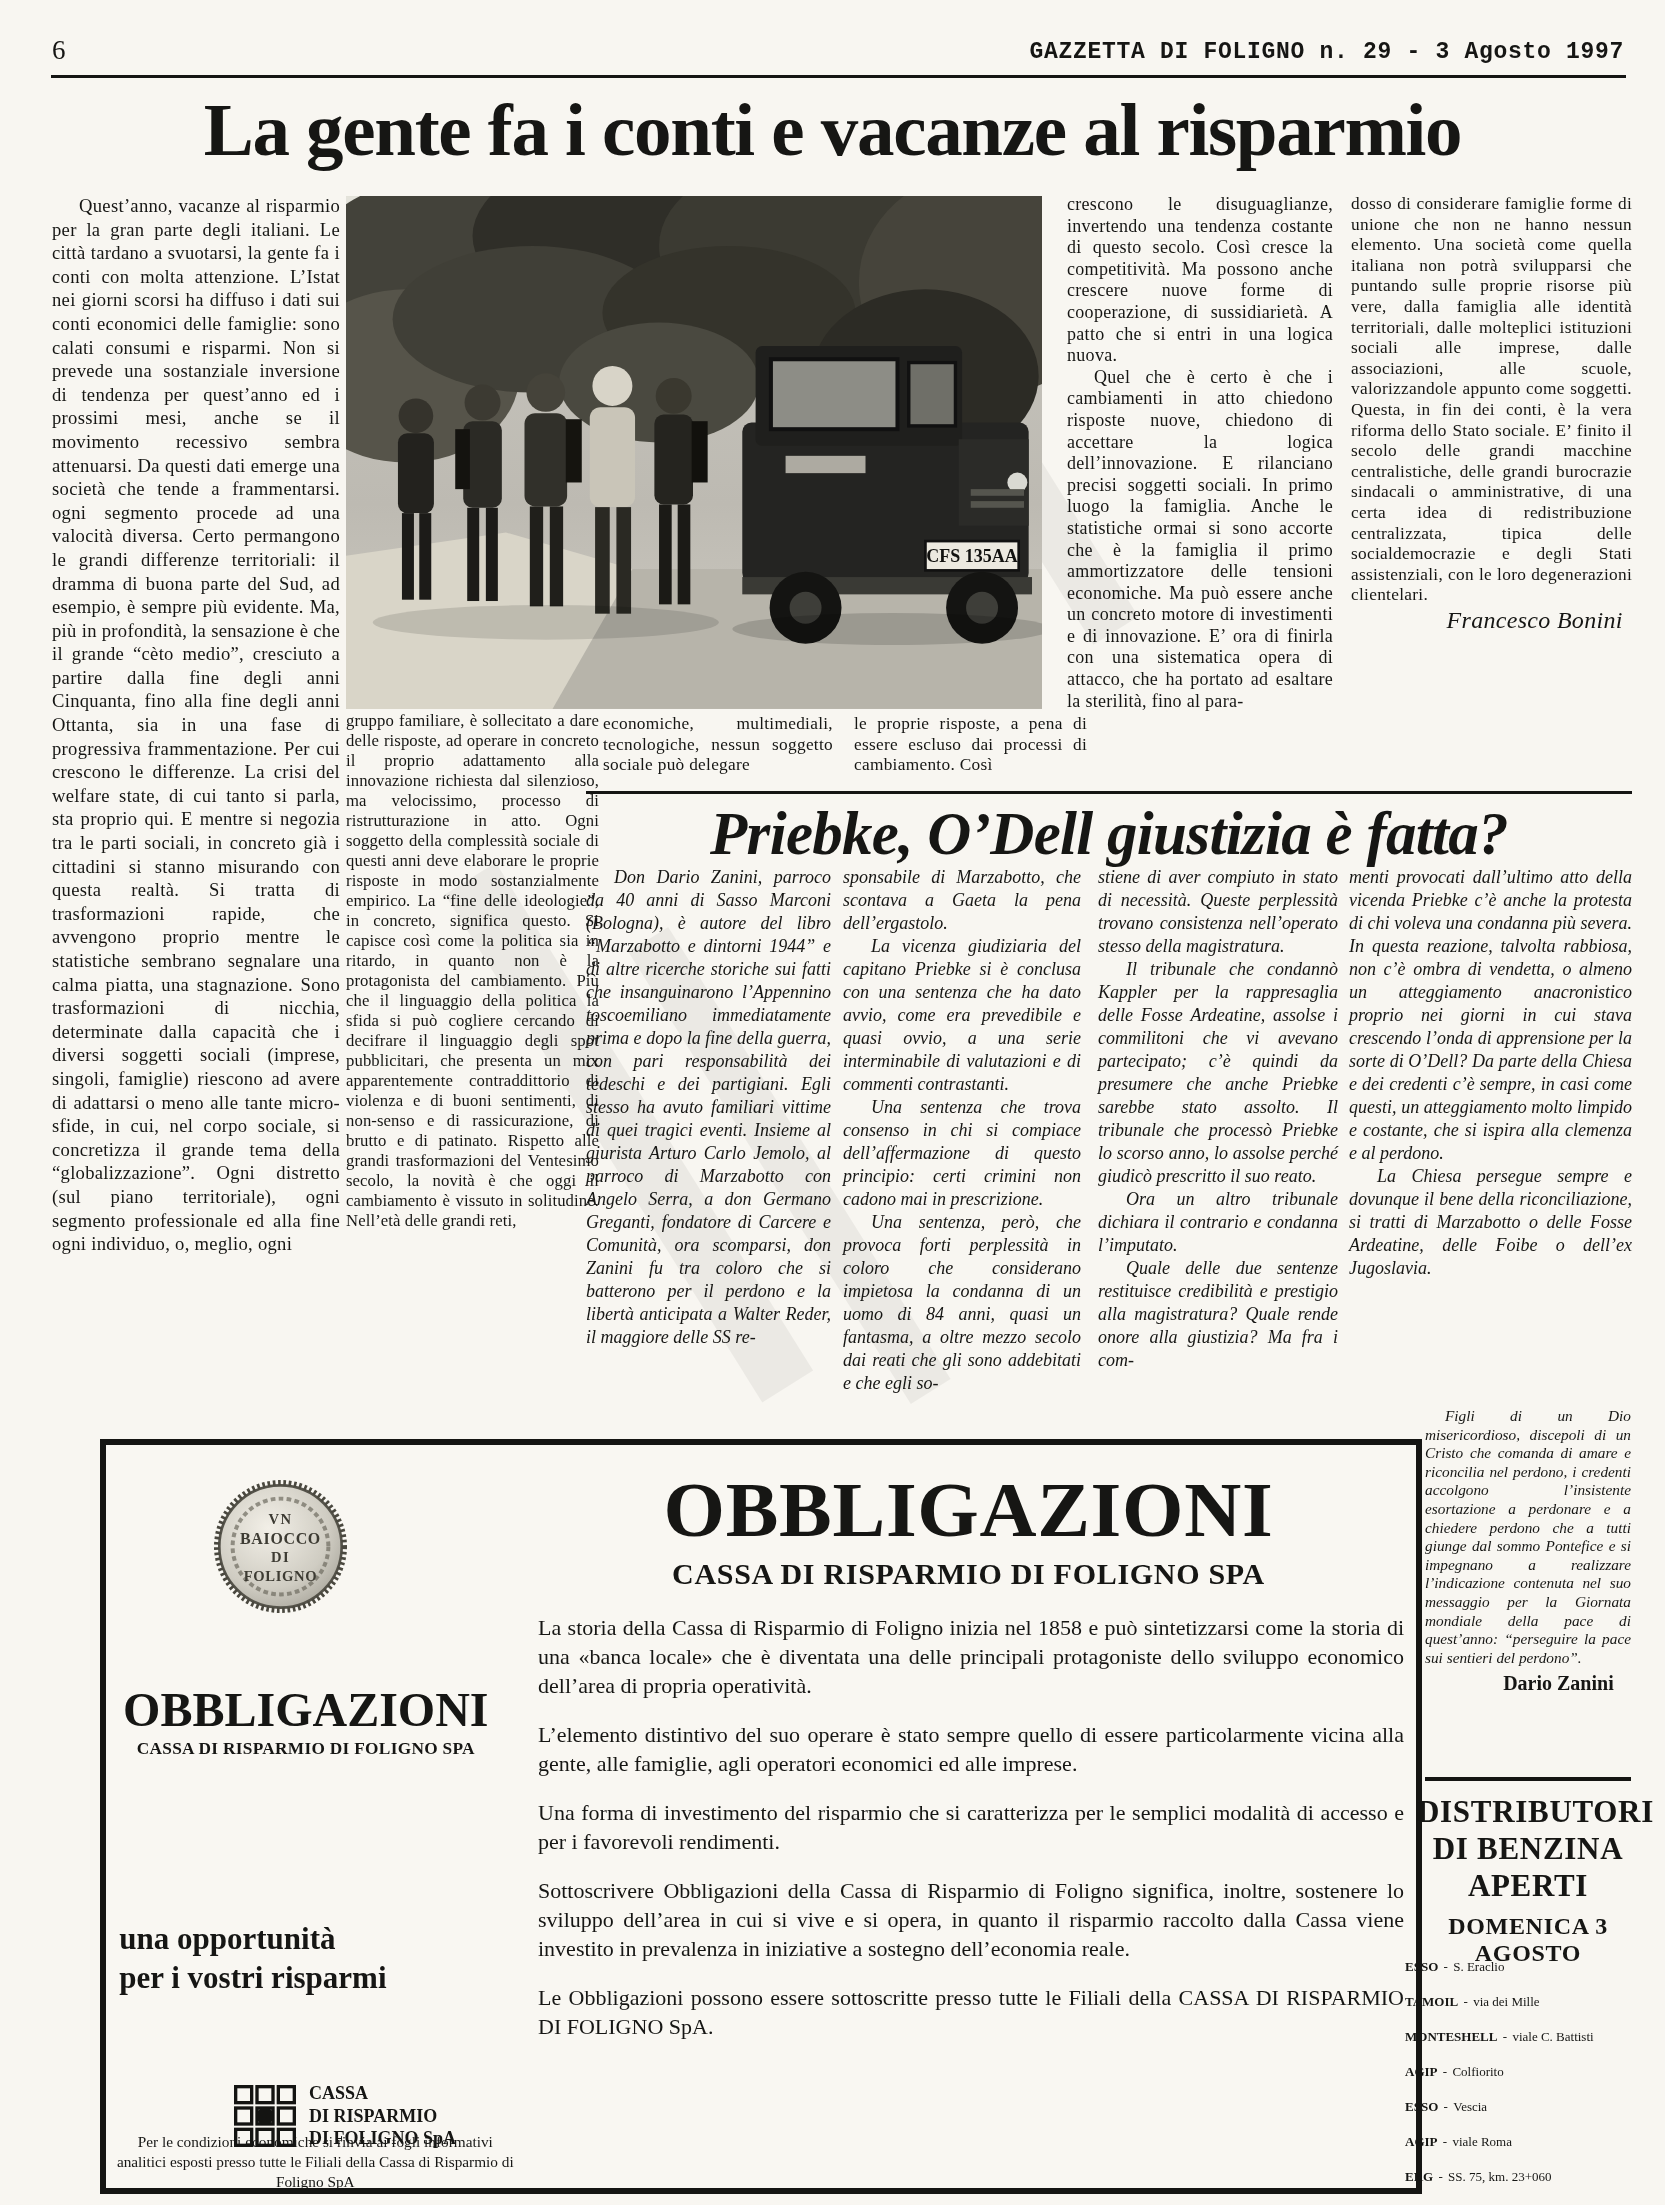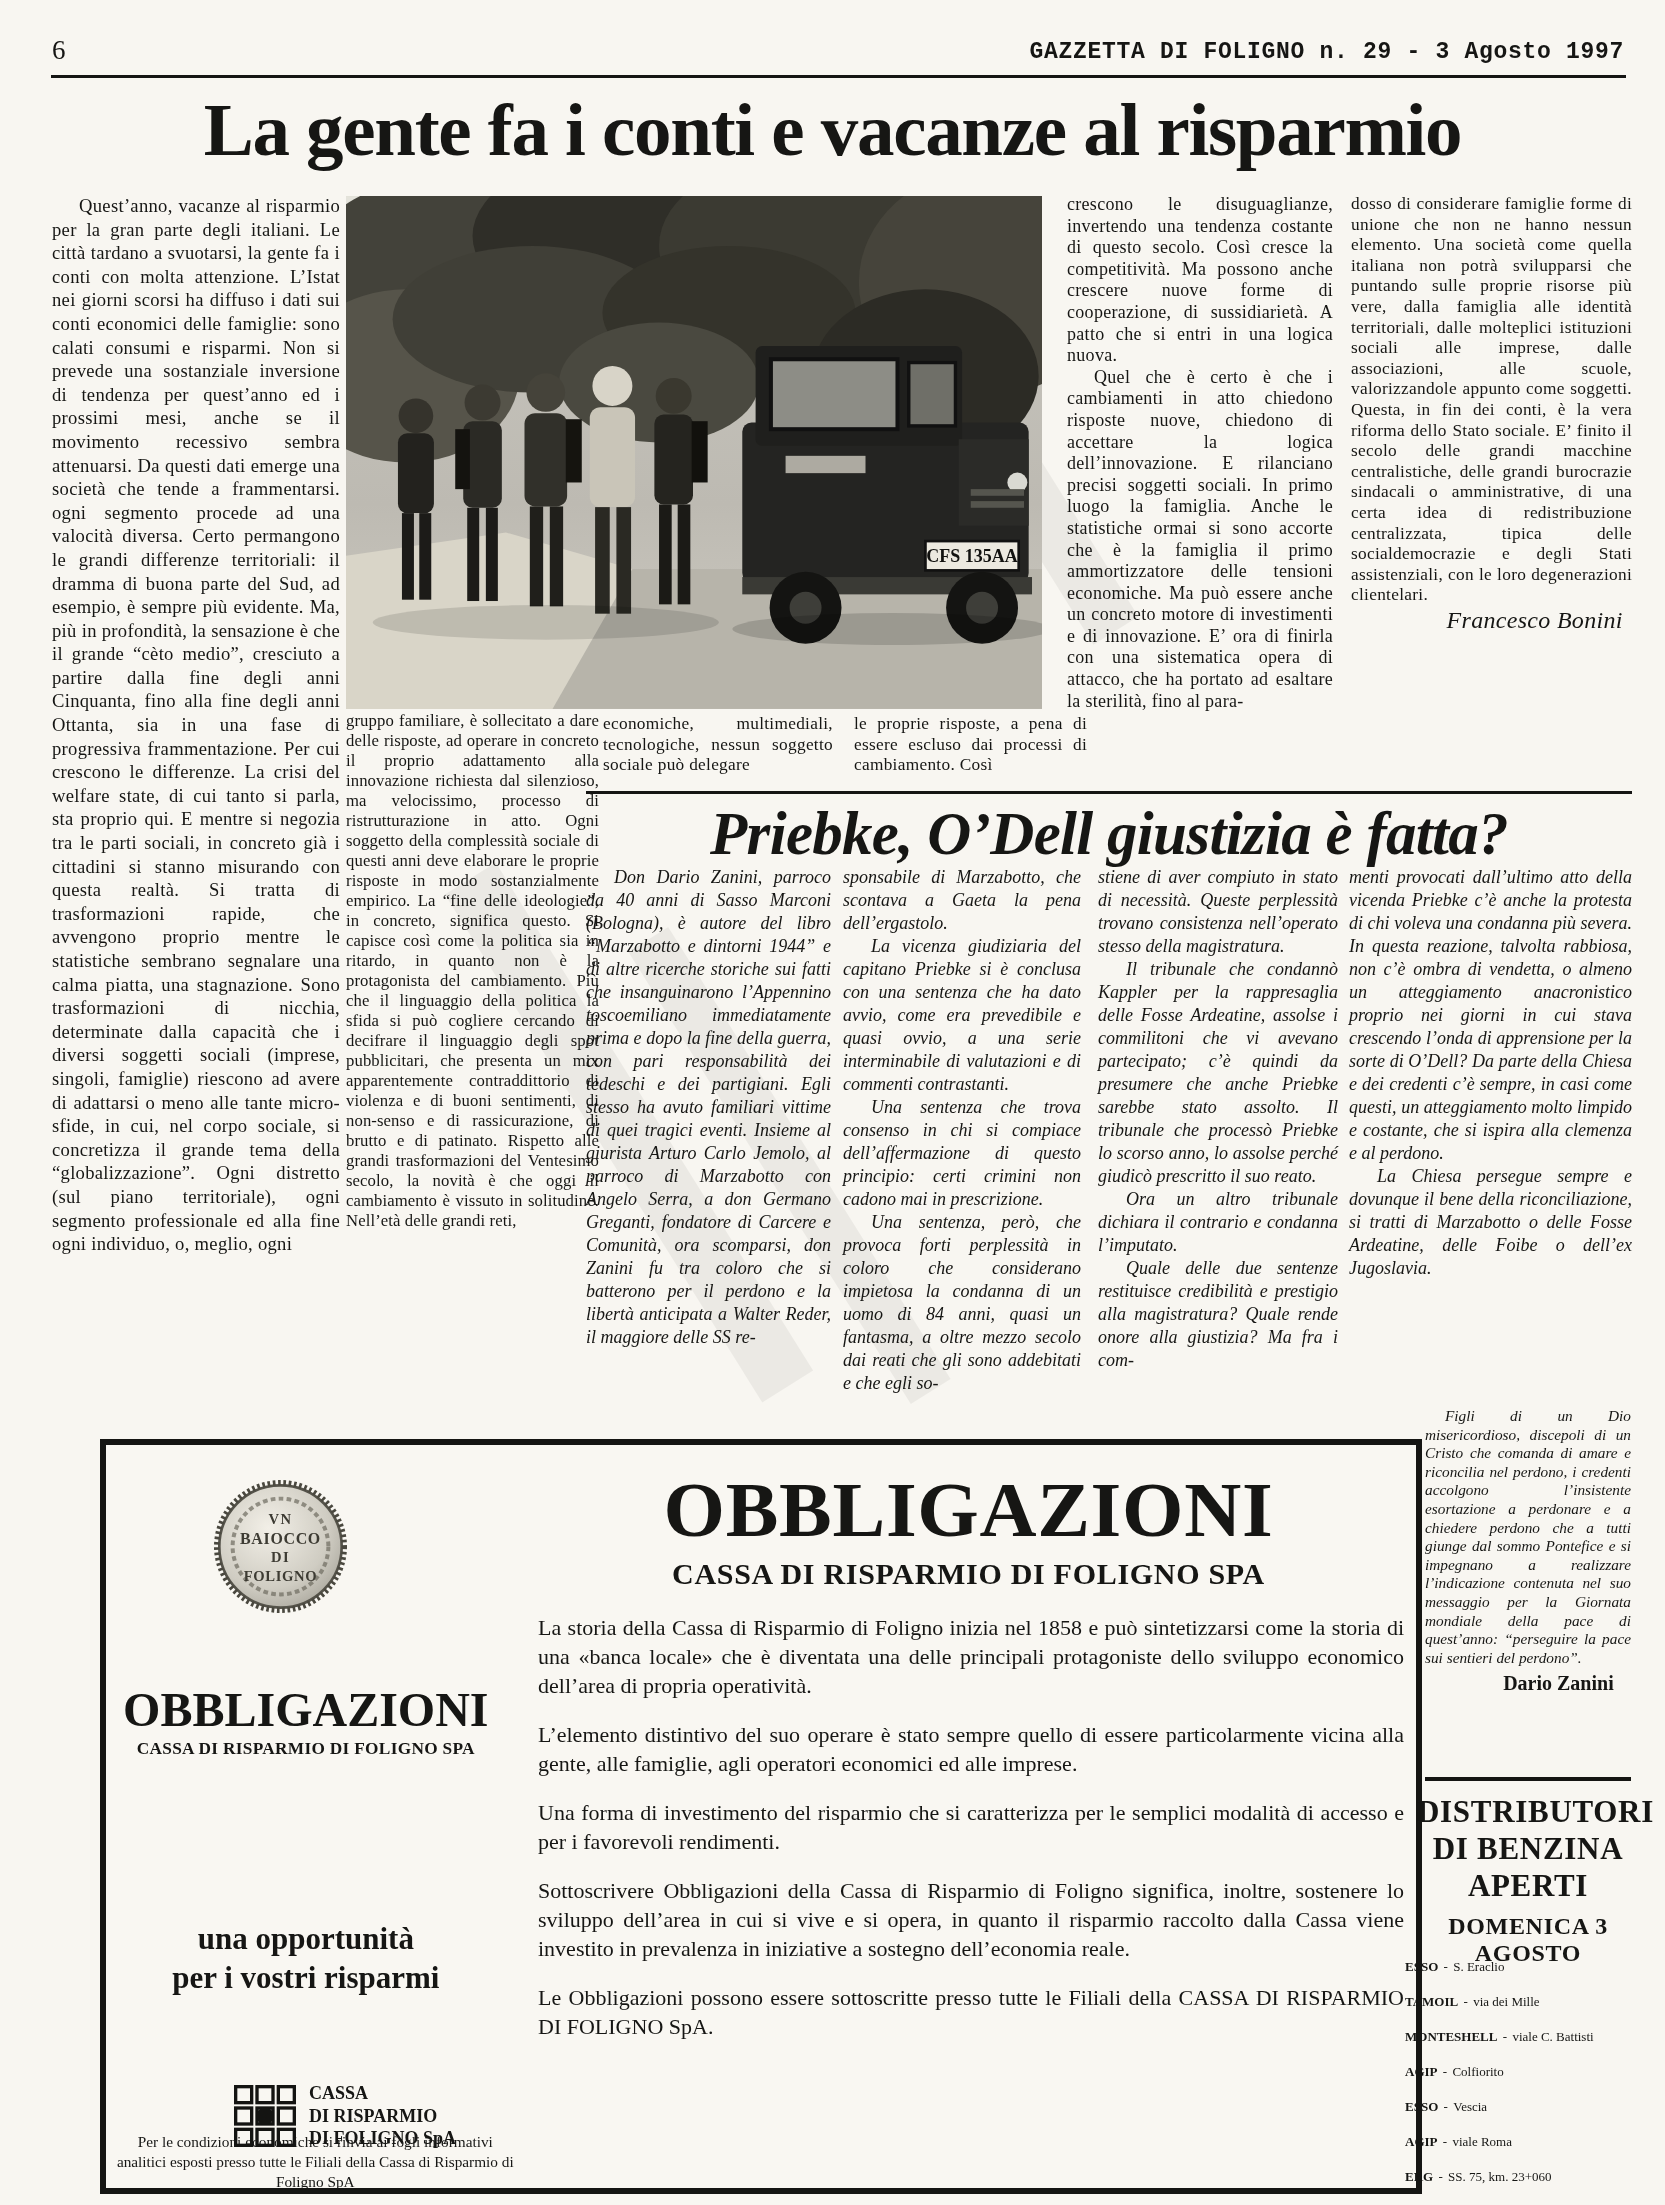--- a/index.html
+++ b/index.html
@@ -28,21 +28,21 @@
   .cont{font-style:italic;font-size:15.3px;line-height:18.6px;text-align:justify;}
   .byline2{font-size:20px;font-weight:600;text-align:right;padding-right:17.3px;margin-top:6.7px;font-style:normal;}
   
   .adbox{border:6px solid #151513;background:#f9f7f2;}
   .ad-title-big{font-size:79px;font-weight:700;text-align:center;letter-spacing:0.7px;}
   .ad-sub-big{font-size:30px;font-weight:700;text-align:center;letter-spacing:0.7px;}
   .ad-par{font-size:22px;line-height:29px;text-align:justify;}
   .ad-par p{margin:0 0 20px 0;}
   .ad-left-title{font-size:48px;font-weight:700;text-align:center;letter-spacing:0px;}
   .ad-left-sub{font-size:17.3px;font-weight:700;text-align:center;letter-spacing:0.3px;}
-  .slogan{font-size:31px;font-weight:700;text-align:center;line-height:39px;}
+  .slogan{font-size:31px;font-weight:700;text-align:left;line-height:39px;}
   .logo-text{font-size:18px;font-weight:700;line-height:22.6px;}
   .fineprint{font-size:15.3px;line-height:20px;text-align:center;}
   
   .dist-head{font-size:31px;font-weight:700;text-align:center;line-height:37px;letter-spacing:0.7px;}
   .dist-sub{font-size:24px;font-weight:700;text-align:center;letter-spacing:0.7px;}
   .station{font-size:13px;text-align:left;line-height:35px;white-space:nowrap;}
   .station .nm{font-weight:700;}
   .station .sep{margin:0 5.3px;}
   .wm{background:#000;opacity:.05;transform:rotate(-32deg);}
   svg text{font-family:"Liberation Serif","DejaVu Serif",serif;}

